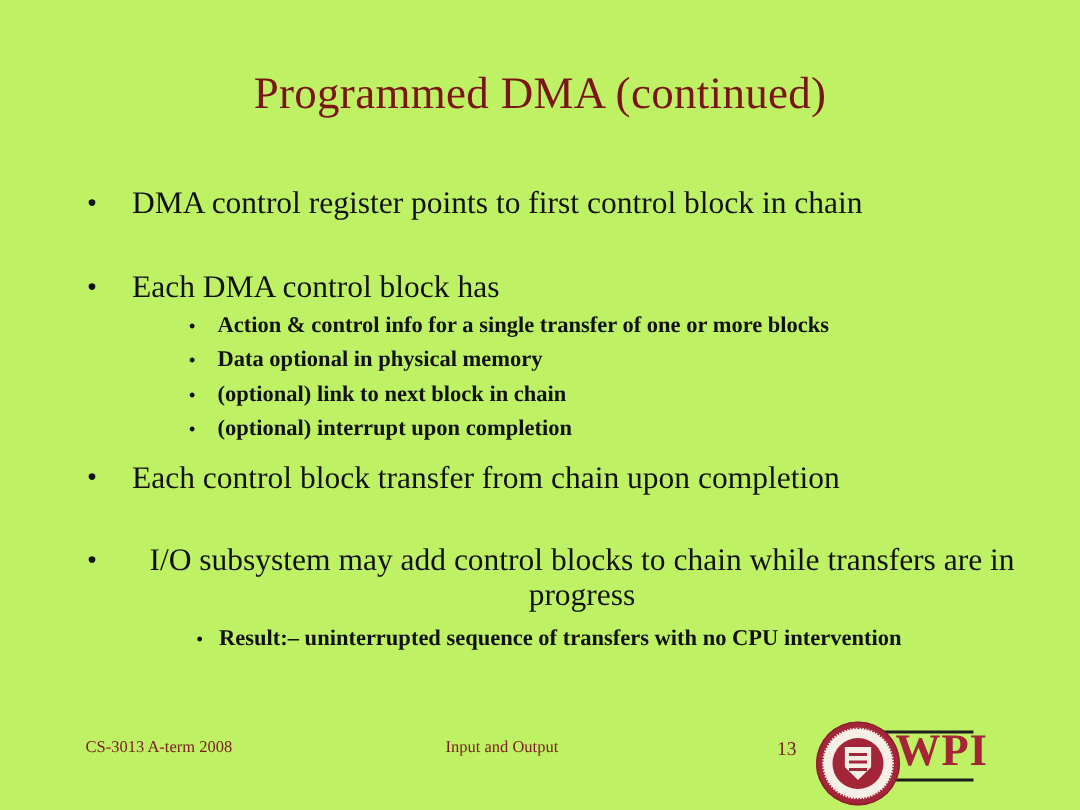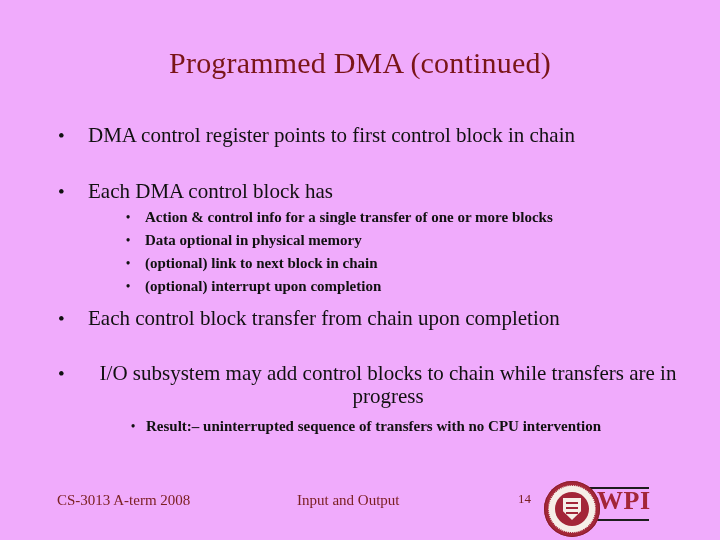--- a/index.html
+++ b/index.html
@@ -3,21 +3,21 @@
 <meta charset="utf-8">
 <style>
   * { margin: 0; padding: 0; box-sizing: border-box; }
   html, body { background: #ffffff; }
   body { font-family: "Liberation Serif", "DejaVu Serif", serif; }
 
   .slide {
     position: relative;
     width: 720px;
     height: 540px;
-    background: #f0abfc;
+    background: #bef264;
     overflow: hidden;
   }
 
   .slide-title {
     position: absolute;
     left: 0; right: 0;
     top: 46px;
     text-align: center;
     font-size: 30px;
     font-weight: normal;
@@ -39,42 +39,42 @@
   .lvl2 { left: 126px; font-size: 15px; line-height: 17px; font-weight: bold; }
   .lvl2 .dot { flex: none; width: 19px; font-size: 12px; line-height: 17px; }
 
   .lvl2r { left: 131px; font-size: 15px; line-height: 18px; font-weight: bold; }
   .lvl2r .dot { flex: none; width: 15px; font-size: 12px; line-height: 18px; }
 
   .wrap-narrow { max-width: 540px; }
 
   .footer-text {
     position: absolute;
-    font-size: 15px;
+    font-size: 11px;
     color: #7b2022;
     white-space: nowrap;
   }
   .footer-course { left: 57px; top: 492px; }
   .footer-lecture { left: 297px; top: 492px; }
   .footer-page { left: 518px; top: 491px; font-size: 13px; }
 
   
   .logo-line {
     position: absolute;
     height: 2px;
     background: #1d1d1d;
   }
   .logo-line-top { left: 583px; top: 487px; width: 66px; }
   .logo-line-bottom { left: 583px; top: 519px; width: 66px; }
 
   .logo-wordmark {
     position: absolute;
     left: 597px;
     top: 484px;
-    font-size: 26px;
+    font-size: 30px;
     line-height: 34px;
     font-weight: bold;
     color: #a32638;
     letter-spacing: 0.5px;
   }
 
   .seal {
     position: absolute;
     left: 544px;
     top: 481px;
@@ -160,21 +160,21 @@
     <span class="txt wrap-narrow">I/O subsystem may add control blocks to chain while transfers are in progress</span>
   </div>
 
   <div class="row lvl2r" style="top:417px">
     <span class="dot">•</span>
     <span class="txt">Result:– uninterrupted sequence of transfers with no CPU intervention</span>
   </div>
 
   <div class="footer-text footer-course">CS-3013 A-term 2008</div>
   <div class="footer-text footer-lecture">Input and Output</div>
-  <div class="footer-text footer-page">14</div>
+  <div class="footer-text footer-page">13</div>
 
   <div class="logo-line logo-line-top"></div>
   <div class="logo-line logo-line-bottom"></div>
   <div class="logo-wordmark">WPI</div>
   <div class="seal">
     <div class="seal-band"></div>
     <div class="seal-core"></div>
     <div class="seal-shield">
       <span class="seal-shield-mark"></span>
     </div>

